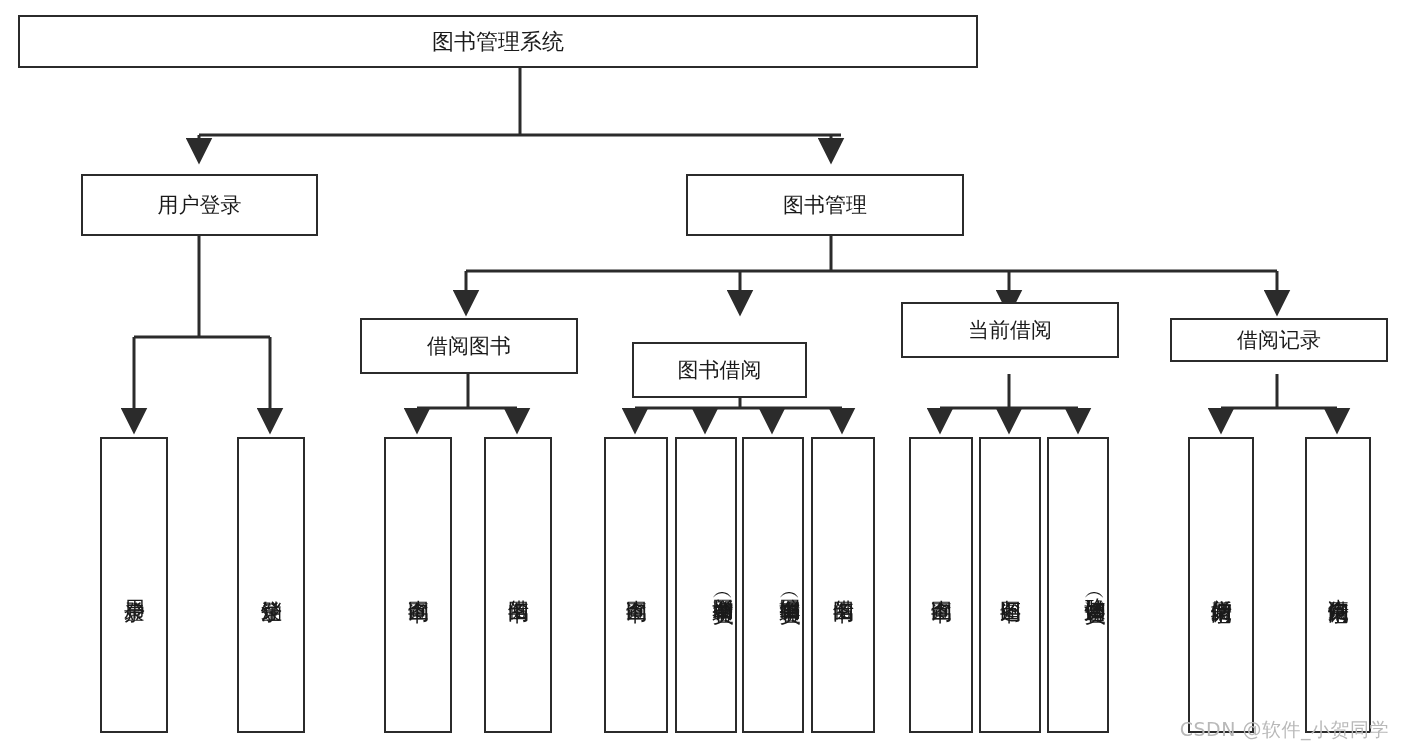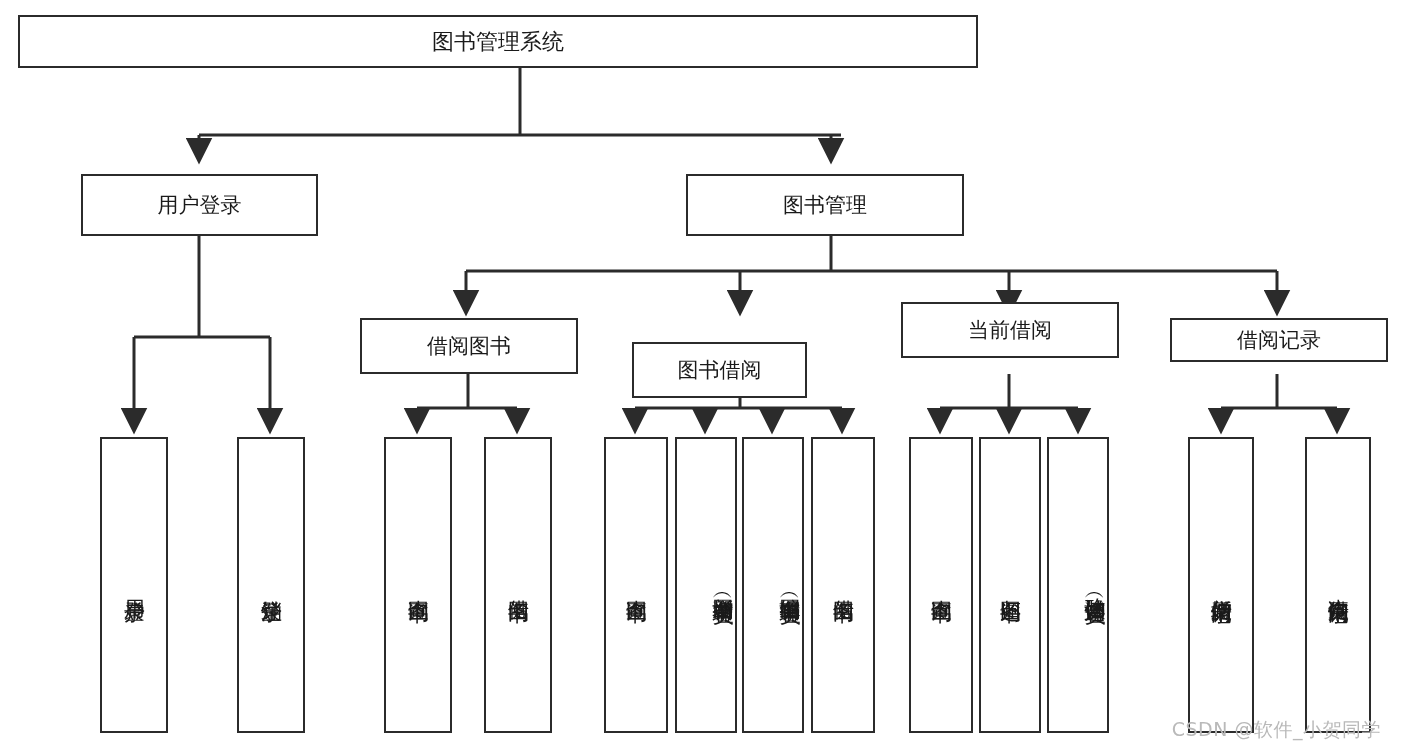--- a/index.html
+++ b/index.html
@@ -51,21 +51,21 @@
     justify-content: center;
   }
   .node.vert.centered {
     align-items: center;
   }
   .node .lbl {
     display: block;
   }
   .watermark {
     position: absolute;
-    right: 24px;
+    right: 16px;
     bottom: 4px;
     font-size: 19px;
     color: #b9b9b9;
     letter-spacing: 0.5px;
     white-space: nowrap;
     font-family: "DejaVu Sans", "Liberation Sans", sans-serif;
   }
 </style>
 </head>
 <body>

